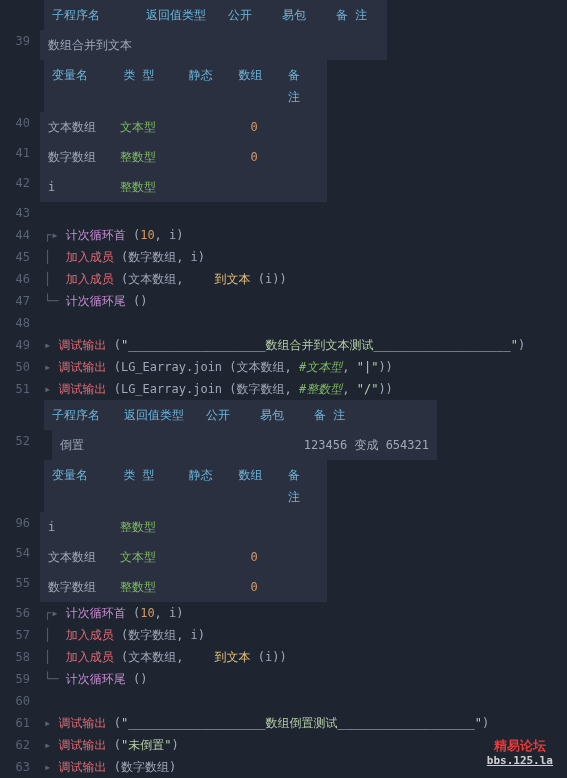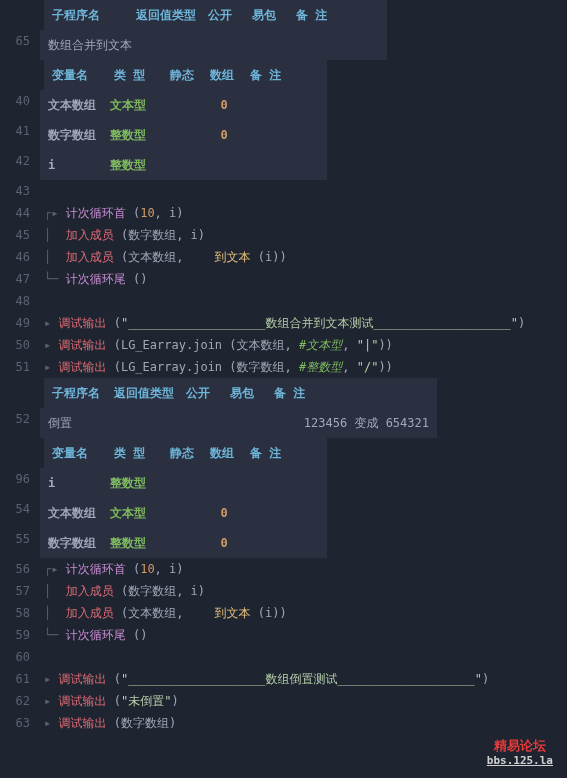--- a/index.html
+++ b/index.html
@@ -32,24 +32,23 @@
   padding-left: 4px;
 }
 .table-block {
   background: #2a3040;
   margin-left: 44px;
   margin-right: 120px;
   padding: 4px 8px;
 }
 .table-row {
   display: flex;
-  gap: 4px;
+  gap: 14px;
   min-height: 22px;
   line-height: 22px;
-  font-weight: bold;
 }
 .th { color: #6eb5d9; }
 .c-keyword { color: #c98dd4; }
 .c-func { color: #e06c75; }
 .c-type { color: #7fba5f; }
 .c-num { color: #d19a66; }
 .c-str { color: #b5cea8; }
 .c-ident { color: #a0a8b8; }
 .c-paren { color: #a0a8b8; }
 .c-hash { color: #7fba5f; font-style: italic; }
@@ -73,21 +72,21 @@
 <div class="table-block" style="margin-right:180px;">
   <div class="table-row">
     <span class="th" style="width:80px">子程序名</span>
     <span class="th" style="width:68px">返回值类型</span>
     <span class="th" style="width:40px">公开</span>
     <span class="th" style="width:40px">易包</span>
     <span class="th">备 注</span>
   </div>
 </div>
 <div class="line">
-  <span class="lineno">65</span>
+  <span class="lineno">39</span>
   <div class="table-block" style="margin-left:0; flex:1; margin-right:180px;">
     <span class="c-ident">数组合并到文本</span>
   </div>
 </div>
 
 <div class="table-block" style="margin-right:240px;">
   <div class="table-row">
     <span class="th" style="width:58px">变量名</span>
     <span class="th" style="width:52px">类 型</span>
     <span class="th" style="width:36px">静态</span>
@@ -174,21 +173,21 @@
   <div class="table-row">
     <span class="th" style="width:58px">子程序名</span>
     <span class="th" style="width:68px">返回值类型</span>
     <span class="th" style="width:40px">公开</span>
     <span class="th" style="width:40px">易包</span>
     <span class="th">备 注</span>
   </div>
 </div>
 <div class="line">
   <span class="lineno">52</span>
-  <div class="table-block" style="margin-left:0; flex:1; margin-right:130px; display:flex; justify-content:space-between;">
+  <div class="table-block" style="margin-left:12px; flex:1; margin-right:130px; display:flex; justify-content:space-between;">
     <span class="c-ident">倒置</span>
     <span class="c-ident">123456 变成 654321</span>
   </div>
 </div>
 
 <div class="table-block" style="margin-right:240px;">
   <div class="table-row">
     <span class="th" style="width:58px">变量名</span>
     <span class="th" style="width:52px">类 型</span>
     <span class="th" style="width:36px">静态</span>

